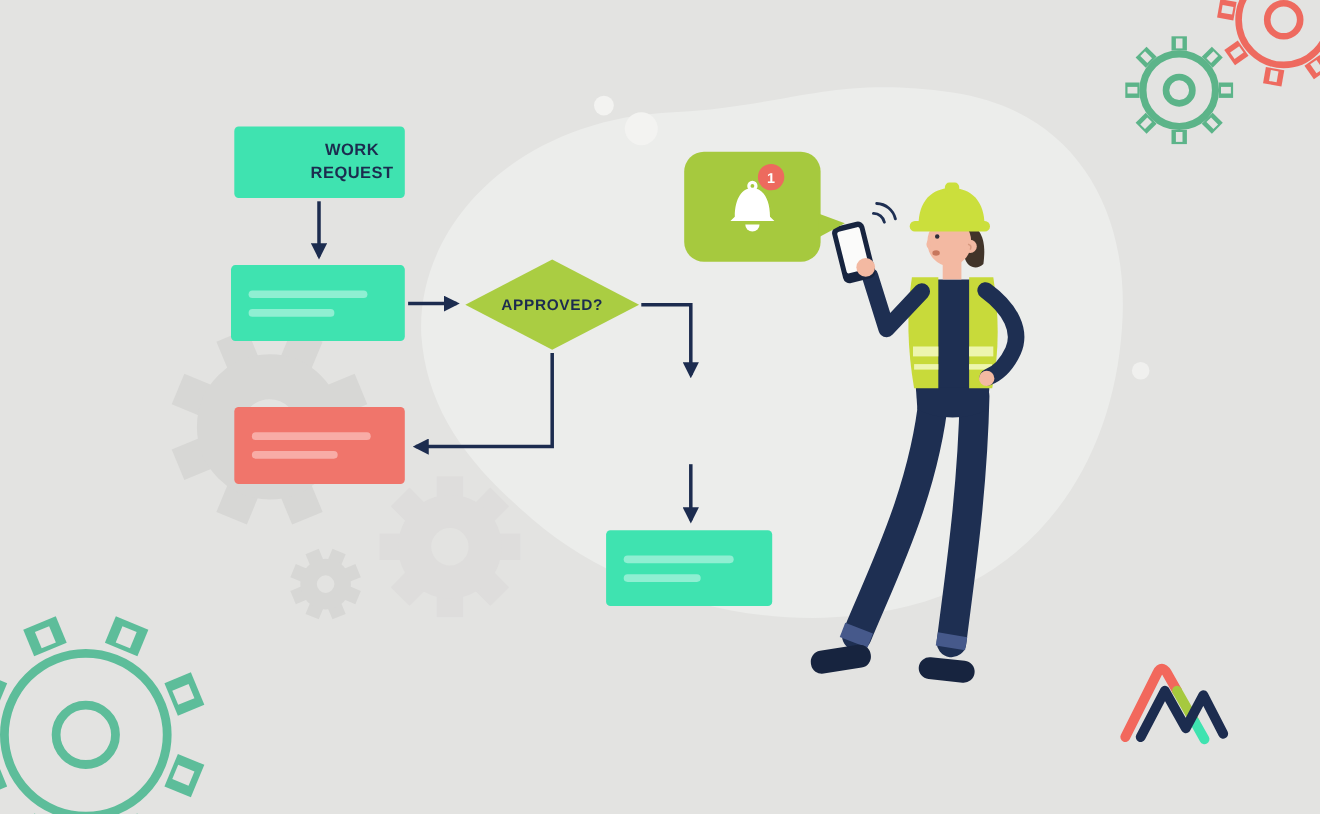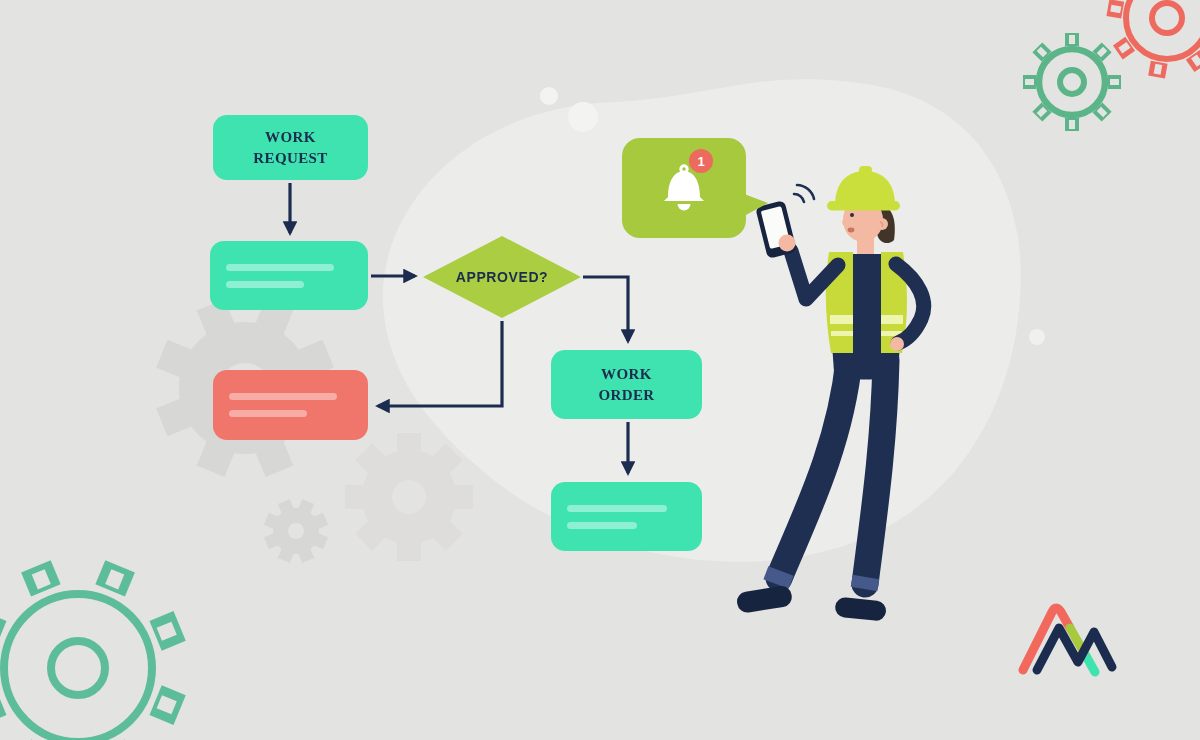--- a/index.html
+++ b/index.html
@@ -3,21 +3,21 @@
 <meta charset="utf-8">
 <title>Illustration</title>
 <style>
   * { margin:0; padding:0; box-sizing:border-box; }
   html,body { width:1200px; height:740px; }
   body { font-family:"Liberation Sans", sans-serif; }
   .stage { position:relative; width:1200px; height:740px; background:#e3e3e1; overflow:hidden; }
   .layer { position:absolute; left:0; top:0; }
 
   
-  .node { position:absolute; border-radius:14px; display:flex; align-items:center; justify-content:center;font-family:Liberation Serif, serif; }
+  .node { position:absolute; border-radius:4px; display:flex; align-items:center; justify-content:flex-end; }
   .node.teal { background:#3fe3b0; }
   .node.red  { background:#f0756b; }
   .nd-label { max-width:96px; text-align:center; font-weight:700; font-size:15px; line-height:1.35; letter-spacing:.4px; color:#1c2c4f; }
   .bars { display:flex; flex-direction:column; gap:10px; width:100%; padding-left:16px; }
   .bar { height:7px; border-radius:4px; display:block; }
   .teal .bar { background:#8fefd2; }
   .red  .bar { background:#f8aca6; }
 
   #nd-wr  { left:213px; top:115px; width:155px; height:65px; }
   #nd-req { left:210px; top:241px; width:158px; height:69px; }
@@ -243,23 +243,20 @@
     </div>
   </div>
 
   <div class="node red" id="nd-rej">
     <div class="bars">
       <span class="bar" style="width:108px"></span>
       <span class="bar" style="width:78px"></span>
     </div>
   </div>
 
-  <div class="node teal" id="nd-wo">
-    <span class="nd-label">WORK ORDER</span>
-  </div>
 
   <div class="node teal" id="nd-ord">
     <div class="bars">
       <span class="bar" style="width:100px"></span>
       <span class="bar" style="width:70px"></span>
     </div>
   </div>
 
   <div class="bubble">
     <span class="tail"></span>

